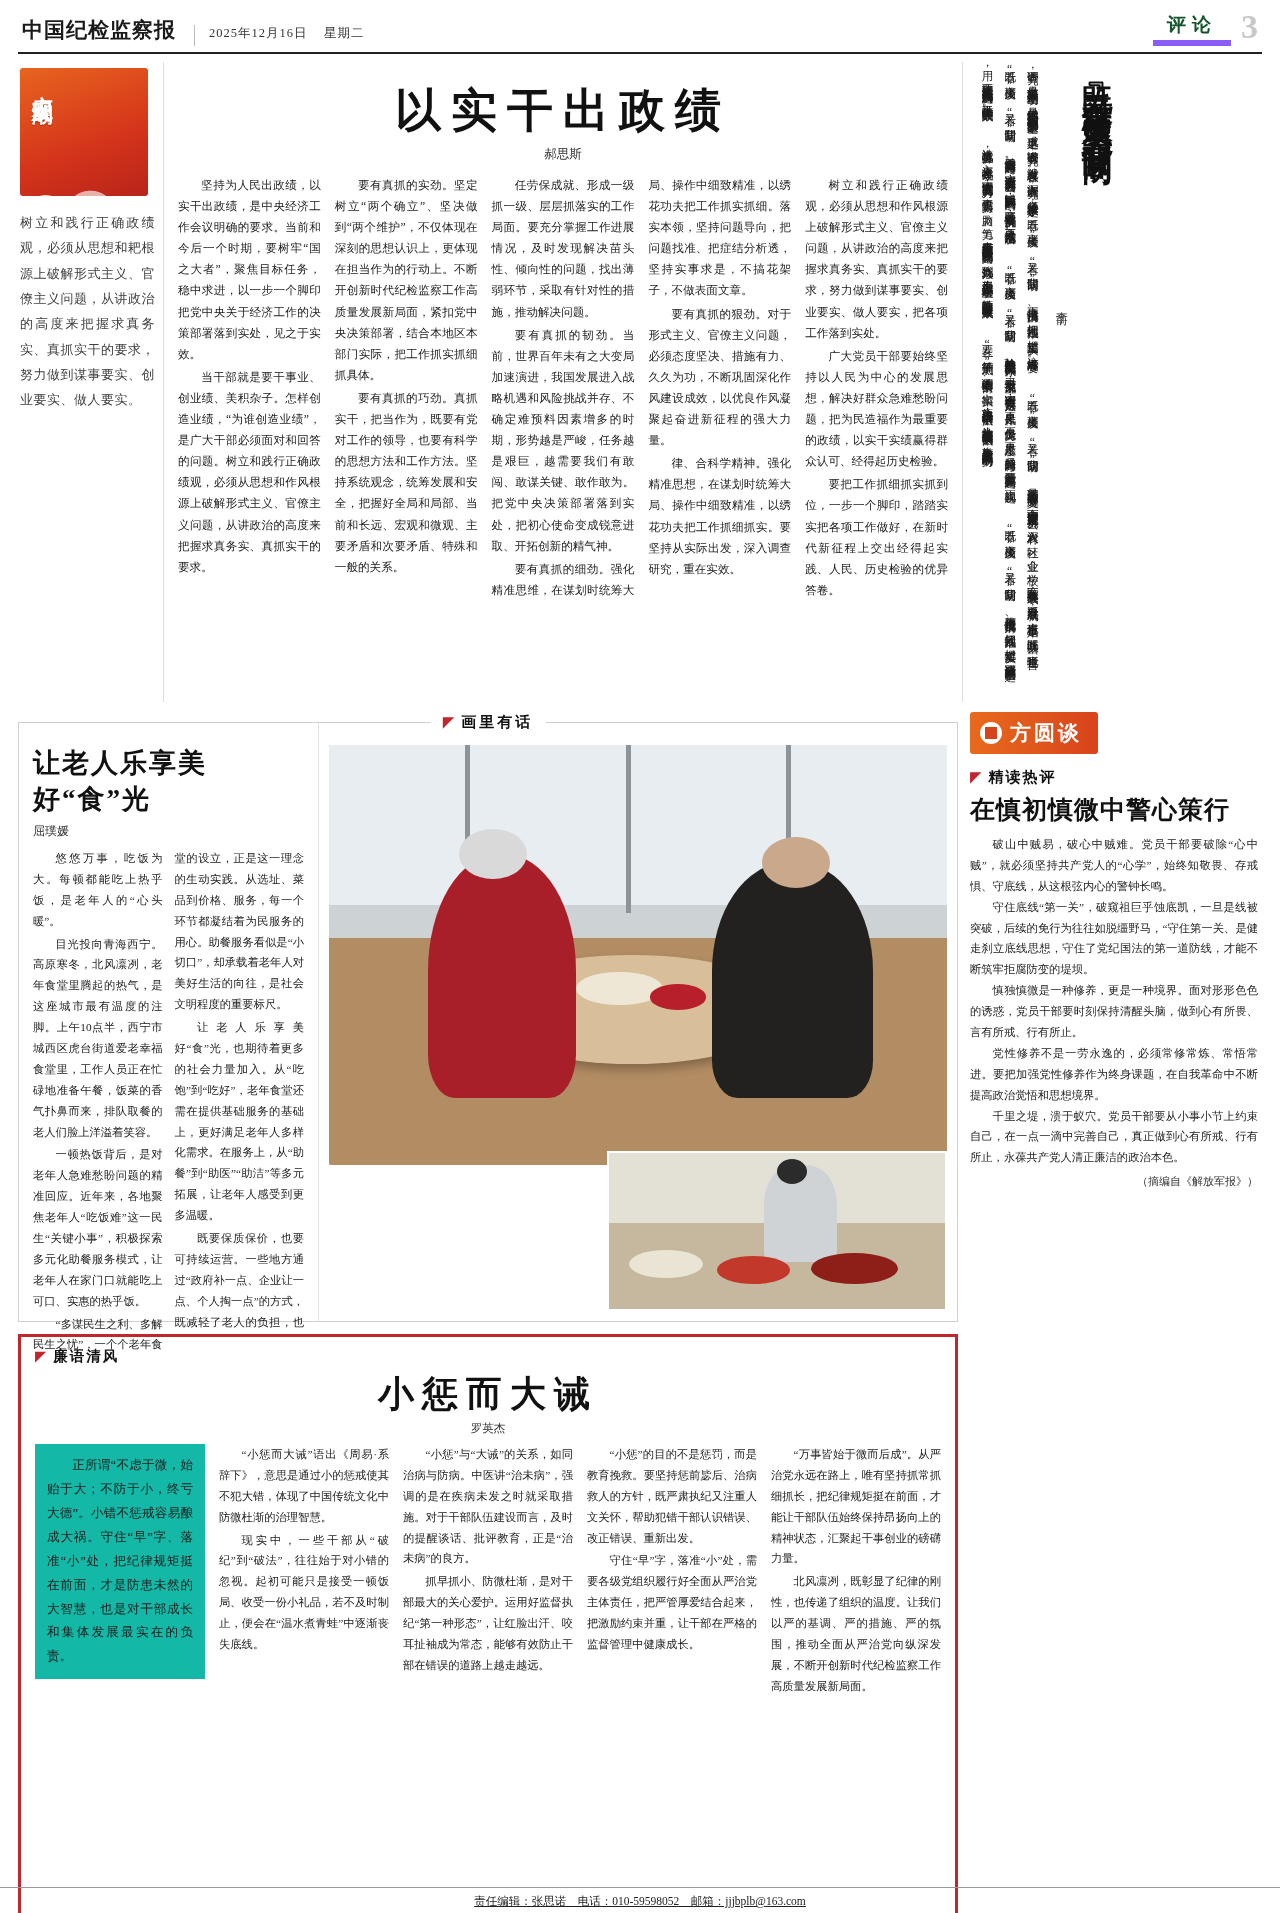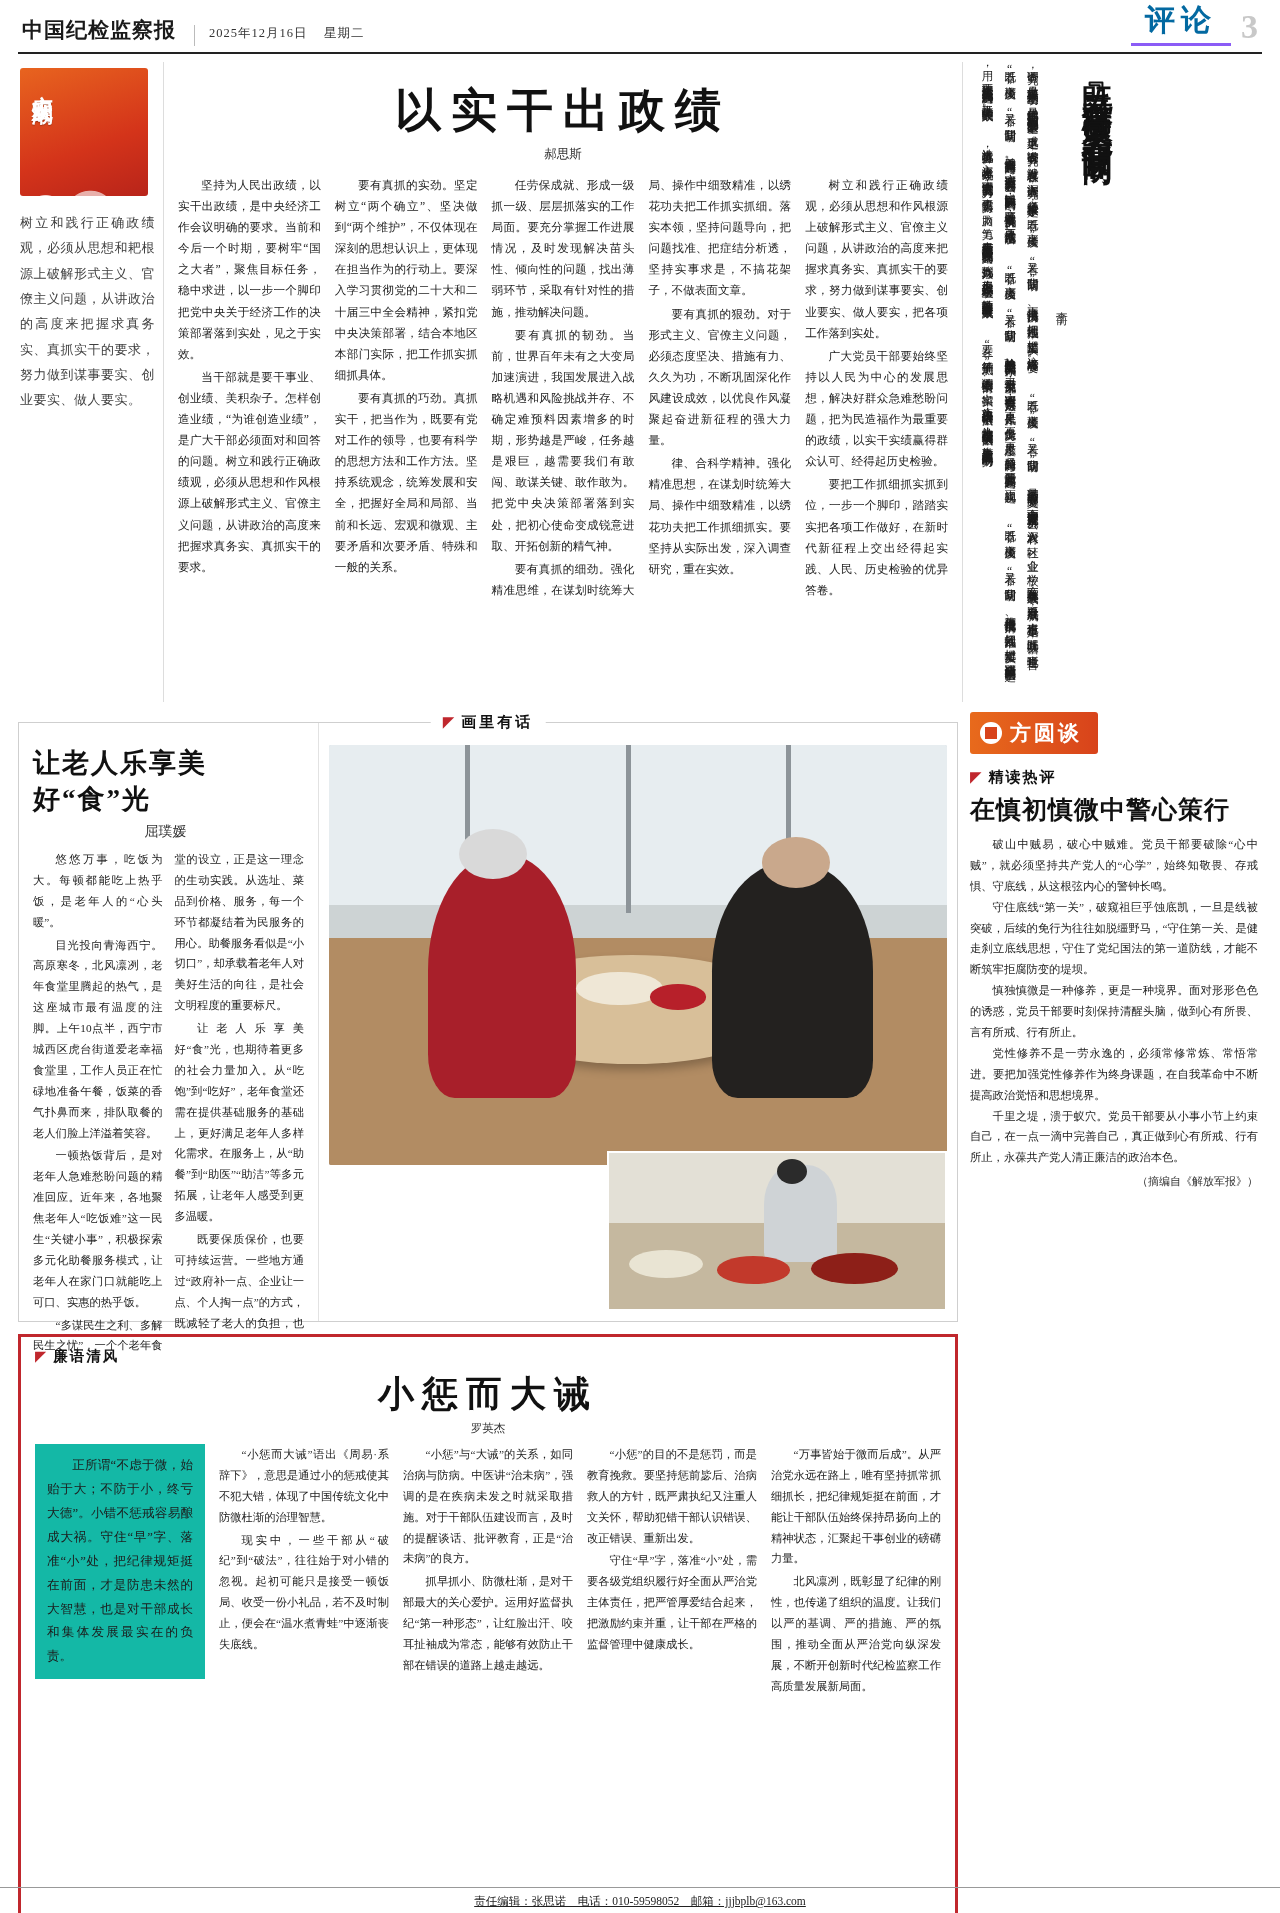--- a/index.html
+++ b/index.html
@@ -32,23 +32,23 @@
   }
   .masthead-date {
     font-size: 12.5px; color: #333; white-space: nowrap;
     padding-bottom: 4px; letter-spacing: 1px;
     border-left: 1px solid #bbb; padding-left: 14px; margin-left: 4px;
   }
   .masthead-right {
     margin-left: auto; display: flex; align-items: flex-end; gap: 10px;
   }
   .section-name {
-    font-size: 30px; font-weight: bold; letter-spacing: 6px;
-    border-bottom: 3px solid #8b5cf6; padding: 0 14px 2px 14px;
-    color: #0369a1;
+    font-size: 19px; font-weight: bold; letter-spacing: 6px;
+    border-bottom: 6px solid #8b5cf6; padding: 0 14px 2px 14px;
+    color: #14532d;
   }
   .page-num {
     font-size: 34px; color: #c8c8c8; font-weight: bold; line-height: 1;
     padding-bottom: 2px;
   }
 
   
   .band-top { display: flex; gap: 0; margin-top: 8px; height: 640px; }
 
   .col-left { width: 146px; padding: 6px 8px 0 2px; border-right: 1px solid #ddd; }
@@ -117,21 +117,21 @@
     display: flex; height: 600px;
   }
   .feature-tag {
     position: absolute; top: -10px; left: 50%; transform: translateX(-50%);
     background: #fff; padding: 0 12px; font-size: 15px; font-weight: bold;
     letter-spacing: 3px; color: #111; white-space: nowrap;
   }
   .feature-tag .mark { color: #c0272d; margin-right: 4px; }
   .feat-left { width: 300px; padding: 22px 14px 10px 14px; border-right: 1px solid #e2e2e2; }
   .feat-title { font-size: 27px; font-weight: bold; letter-spacing: 2px; margin-bottom: 6px; }
-  .feat-author { font-size: 14px; color: #333; text-align: center; margin-bottom: 8px; padding-right: 6px; }
+  .feat-author { font-size: 12px; color: #333; text-align: left; margin-bottom: 8px; padding-right: 6px; }
   .feat-body {
     column-count: 2; column-gap: 12px;
     font-size: 11.3px; line-height: 1.85; text-align: justify; color: #1c1c1c;
     height: 510px; overflow: hidden;
   }
   .feat-body p { text-indent: 2em; margin-bottom: 2px; }
 
   .feat-photos { flex: 1; padding: 22px 10px 10px 10px; position: relative; }
   .photo-main {
     width: 100%; height: 420px; border-radius: 2px; overflow: hidden; position: relative;
@@ -259,21 +259,21 @@
       </div>
       <div class="left-body">树立和践行正确政绩观，必须从思想和耙根源上破解形式主义、官僚主义问题，从讲政治的高度来把握求真务实、真抓实干的要求，努力做到谋事要实、创业要实、做人要实。</div>
     </div>
 
     <div class="col-mid">
       <div class="headline-main">以实干出政绩</div>
       <div class="byline-main">郝思斯</div>
       <div class="mid-cols">
         <p>坚持为人民出政绩，以实干出政绩，是中央经济工作会议明确的要求。当前和今后一个时期，要树牢“国之大者”，聚焦目标任务，稳中求进，以一步一个脚印把党中央关于经济工作的决策部署落到实处，见之于实效。</p>
         <p>当干部就是要干事业、创业绩、美积杂子。怎样创造业绩，“为谁创造业绩”，是广大干部必须面对和回答的问题。树立和践行正确政绩观，必须从思想和作风根源上破解形式主义、官僚主义问题，从讲政治的高度来把握求真务实、真抓实干的要求。</p>
-        <p>要有真抓的实劲。坚定树立“两个确立”、坚决做到“两个维护”，不仅体现在深刻的思想认识上，更体现在担当作为的行动上。要深入学习贯彻党的二十大和二十届三中全会精神，紧扣党中央决策部署，结合本地区本部门实际，把工作抓实抓细抓具体。</p>
+        <p>要有真抓的实劲。坚定树立“两个确立”、坚决做到“两个维护”，不仅体现在深刻的思想认识上，更体现在担当作为的行动上。不断开创新时代纪检监察工作高质量发展新局面，紧扣党中央决策部署，结合本地区本部门实际，把工作抓实抓细抓具体。</p>
         <p>要有真抓的巧劲。真抓实干，把当作为，既要有党对工作的领导，也要有科学的思想方法和工作方法。坚持系统观念，统筹发展和安全，把握好全局和局部、当前和长远、宏观和微观、主要矛盾和次要矛盾、特殊和一般的关系。</p>
         <p>任劳保成就、形成一级抓一级、层层抓落实的工作局面。要充分掌握工作进展情况，及时发现解决苗头性、倾向性的问题，找出薄弱环节，采取有针对性的措施，推动解决问题。</p>
         <p>要有真抓的韧劲。当前，世界百年未有之大变局加速演进，我国发展进入战略机遇和风险挑战并存、不确定难预料因素增多的时期，形势越是严峻，任务越是艰巨，越需要我们有敢闯、敢谋关键、敢作敢为。把党中央决策部署落到实处，把初心使命变成锐意进取、开拓创新的精气神。</p>
         <p>要有真抓的细劲。强化精准思维，在谋划时统筹大局、操作中细致精准，以绣花功夫把工作抓实抓细。落实本领，坚持问题导向，把问题找准、把症结分析透，坚持实事求是，不搞花架子，不做表面文章。</p>
         <p>要有真抓的狠劲。对于形式主义、官僚主义问题，必须态度坚决、措施有力、久久为功，不断巩固深化作风建设成效，以优良作风凝聚起奋进新征程的强大力量。</p>
         <p>律、合科学精神。强化精准思想，在谋划时统筹大局、操作中细致精准，以绣花功夫把工作抓细抓实。要坚持从实际出发，深入调查研究，重在实效。</p>
         <p>树立和践行正确政绩观，必须从思想和作风根源上破解形式主义、官僚主义问题，从讲政治的高度来把握求真务实、真抓实干的要求，努力做到谋事要实、创业要实、做人要实，把各项工作落到实处。</p>
         <p>广大党员干部要始终坚持以人民为中心的发展思想，解决好群众急难愁盼问题，把为民造福作为最重要的政绩，以实干实绩赢得群众认可、经得起历史检验。</p>
         <p>要把工作抓细抓实抓到位，一步一个脚印，踏踏实实把各项工作做好，在新时代新征程上交出经得起实践、人民、历史检验的优异答卷。</p>
       </div>

